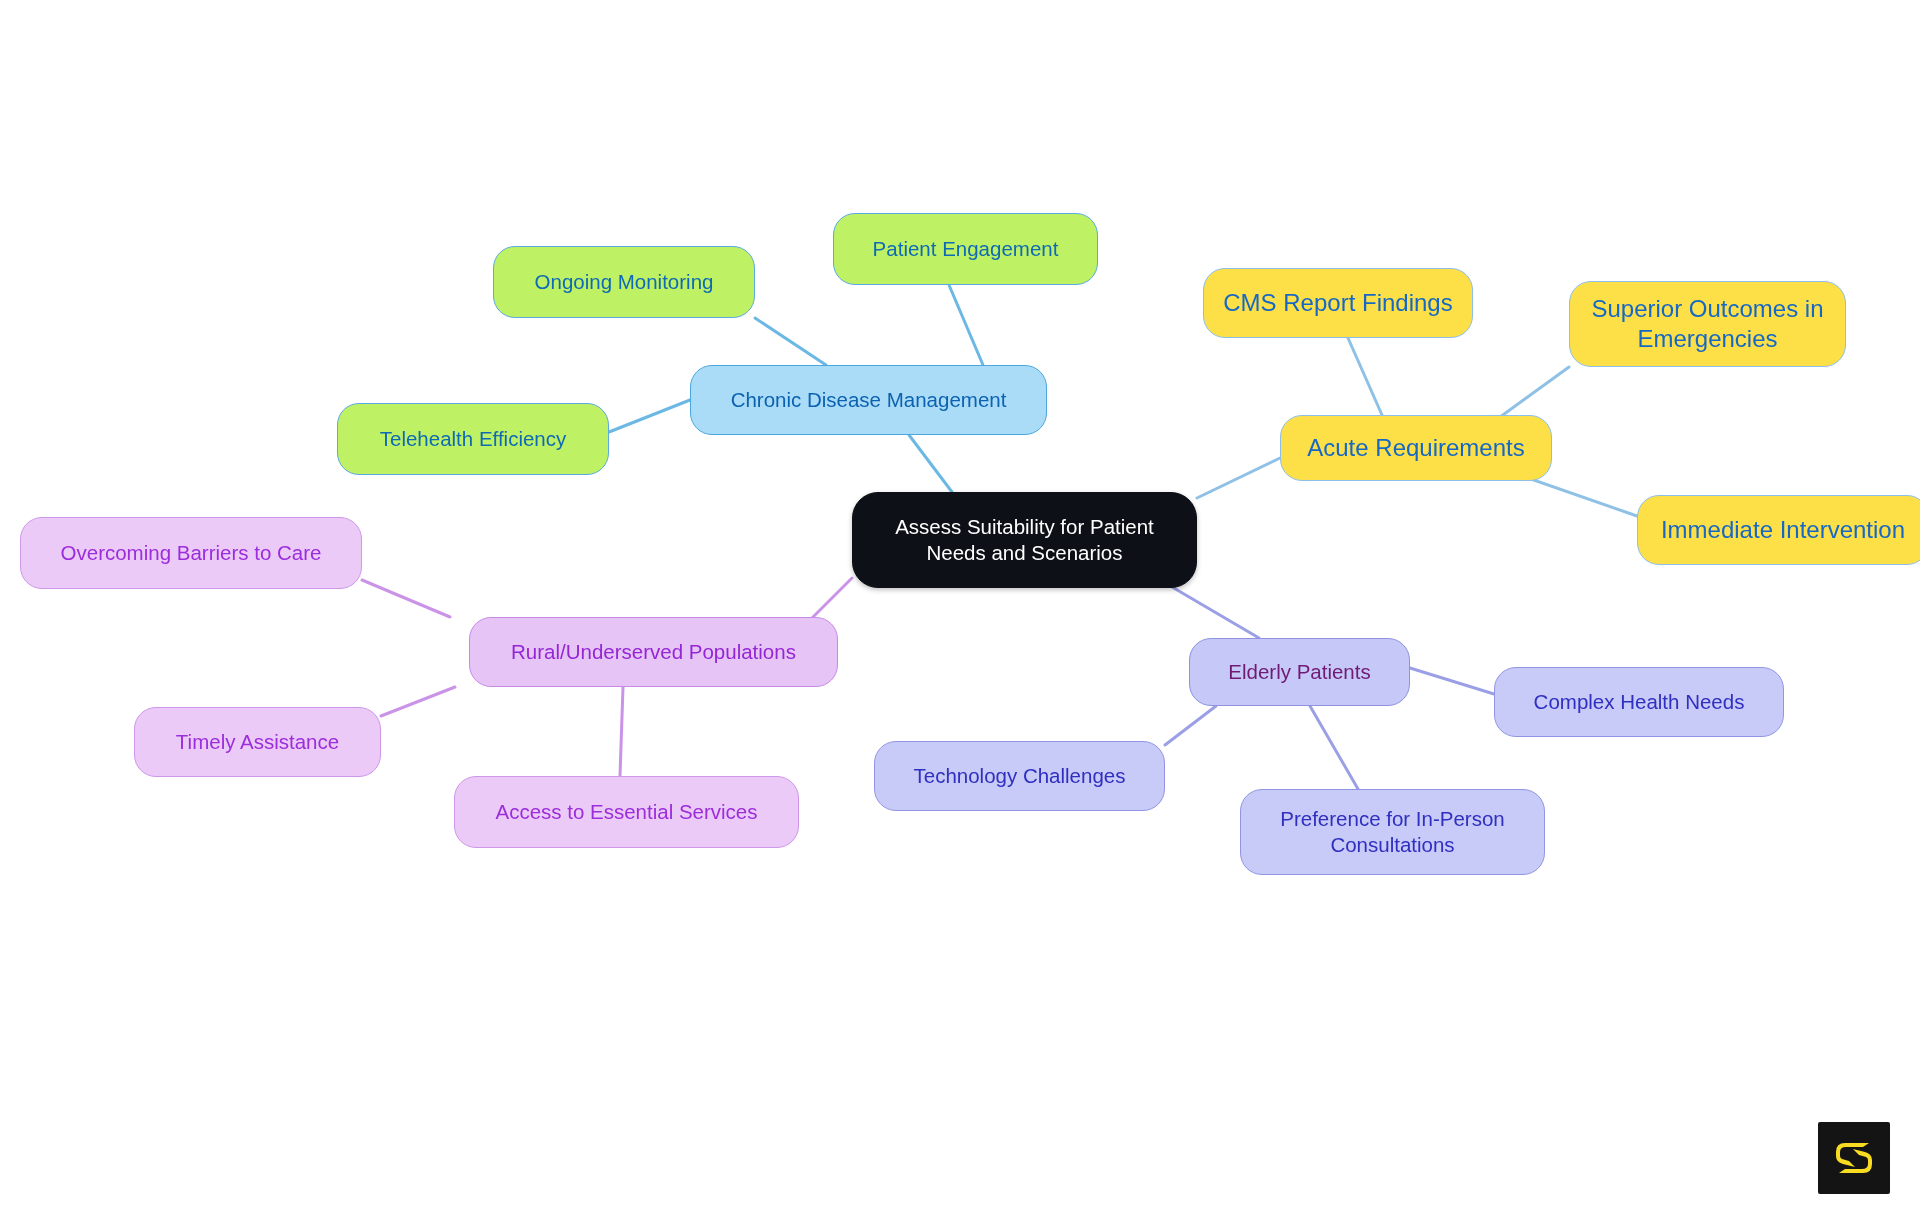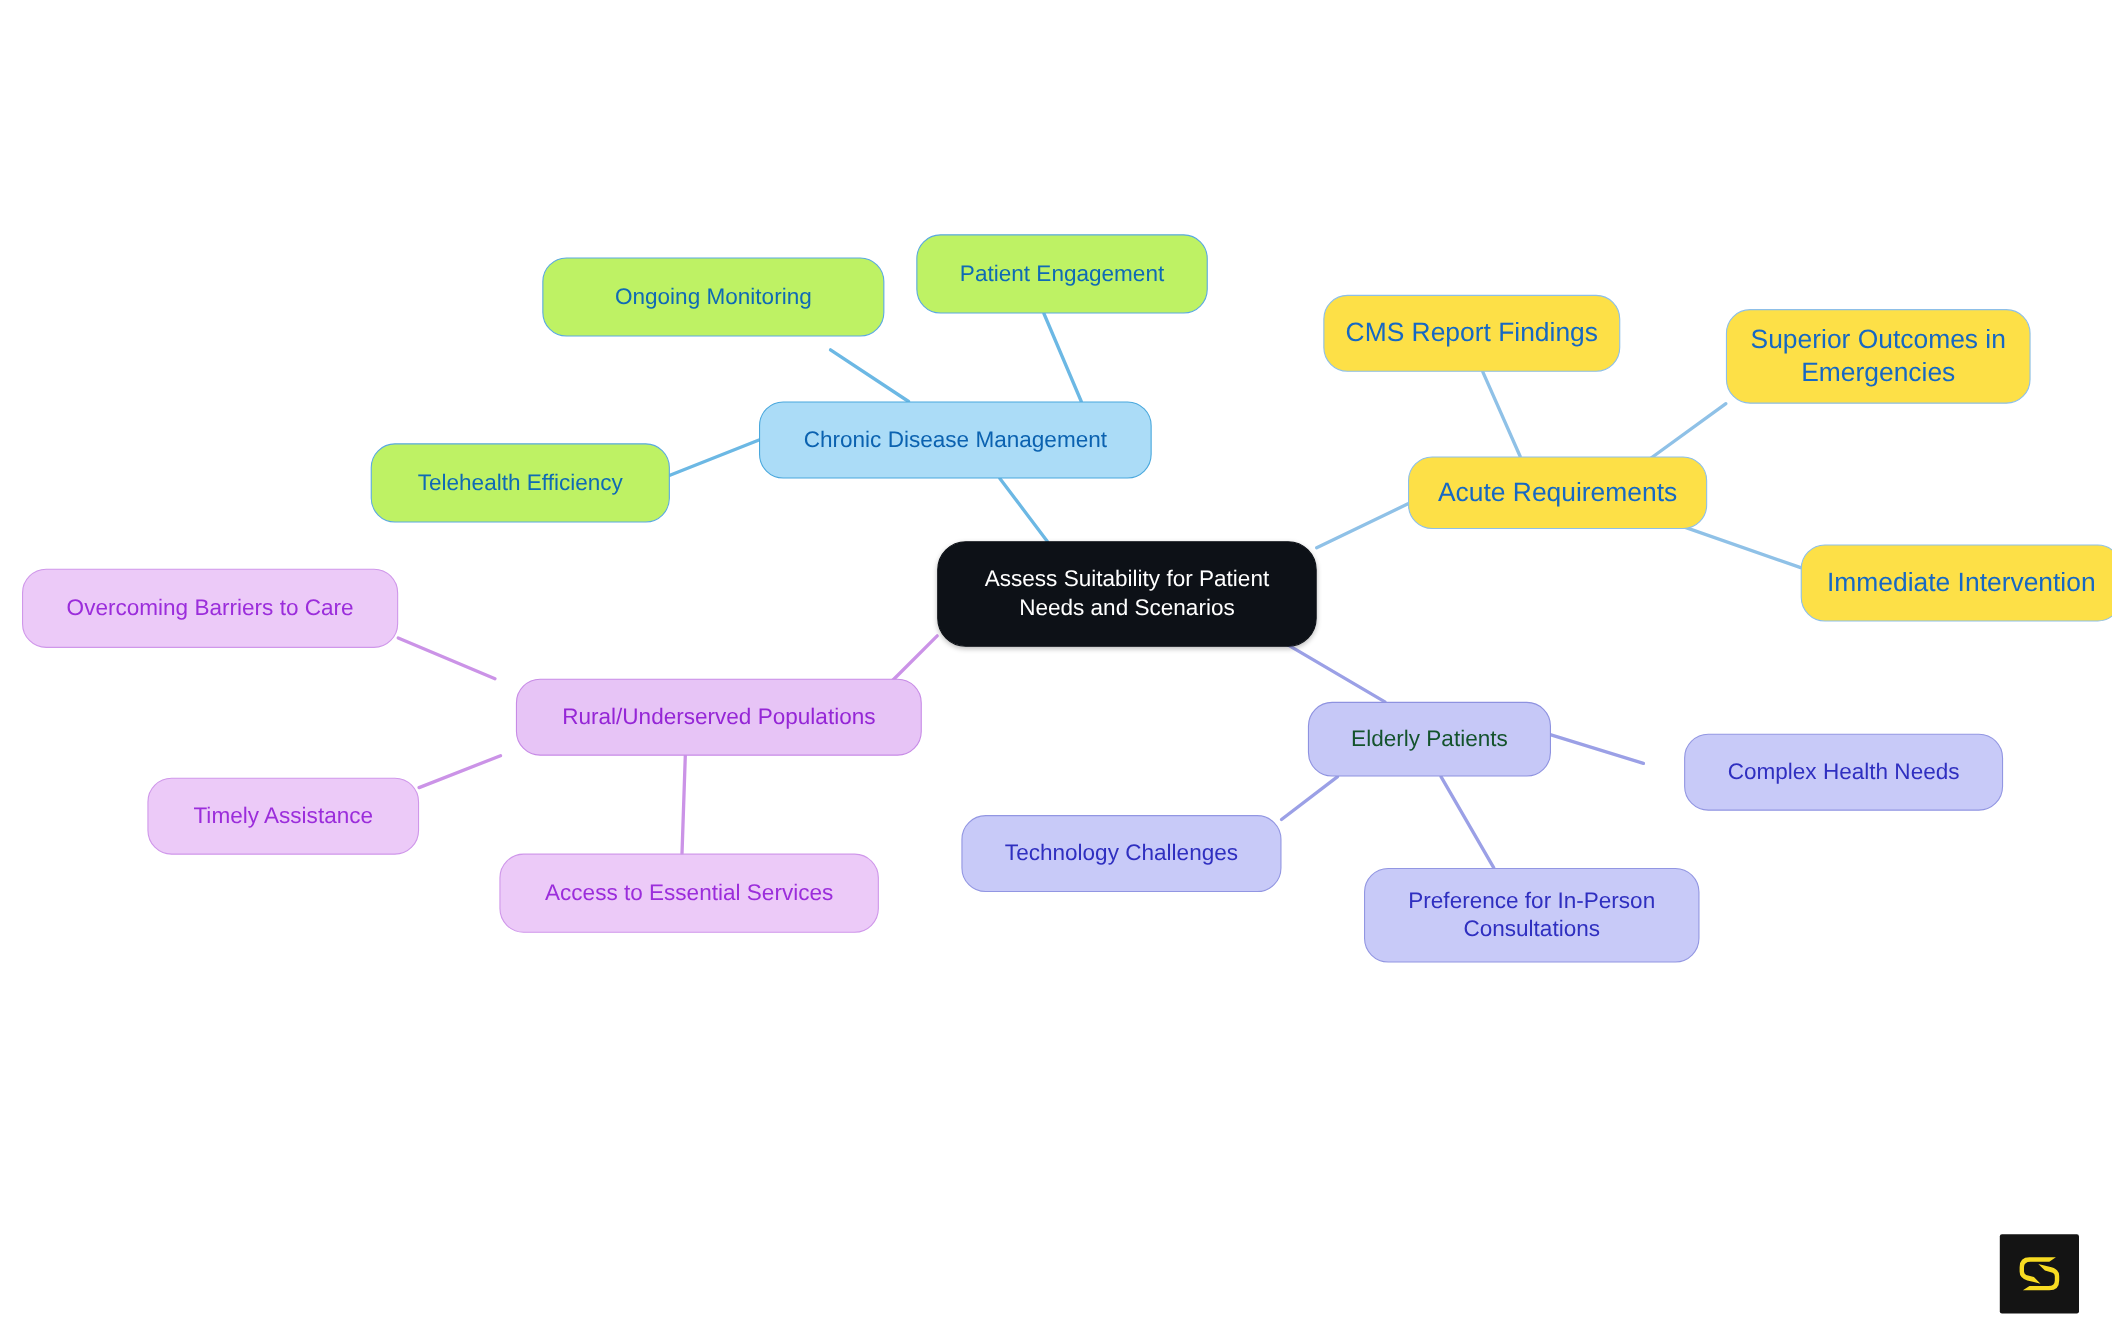--- a/index.html
+++ b/index.html
@@ -62,21 +62,21 @@
   }
   .node.blue-pale {
     background: #fde047;
     border-color: #8dbfe8;
     color: #1668c4;
     font-size: 24px;
   }
   .node.violet-main {
     background: #c6c8f7;
     border-color: #8e92e0;
-    color: #14532d;
+    color: #701a75;
     font-size: 20.5px;
   }
   .node.violet-sub {
     background: #c8caf8;
     border-color: #9296e2;
     color: #2f2fc0;
     font-size: 20.5px;
   }
   .node.pink-main {
     background: #e7c4f6;
@@ -122,30 +122,30 @@
       <line x1="362" y1="580" x2="450" y2="617" stroke="#cb93e7" stroke-width="3" stroke-linecap="round"></line>
       <line x1="381" y1="716" x2="455" y2="687" stroke="#cb93e7" stroke-width="3" stroke-linecap="round"></line>
       <line x1="620" y1="776" x2="623" y2="687" stroke="#cb93e7" stroke-width="3" stroke-linecap="round"></line>
     </svg>
 
   <div class="node root" style="left: 852px; top: 492px; width: 345px; height: 96px;">Assess Suitability for Patient
 Needs and Scenarios</div>
 
   <div id="node-layer">
       <div class="node blue-main" style="left: 690px; top: 365px; width: 357px; height: 70px;">Chronic Disease Management</div>
-      <div class="node blue-sub" style="left: 493px; top: 234px; width: 311px; height: 72px;">Ongoing Monitoring</div>
+      <div class="node blue-sub" style="left: 493px; top: 246px; width: 262px; height: 72px;">Ongoing Monitoring</div>
       <div class="node blue-sub" style="left: 833px; top: 213px; width: 265px; height: 72px;">Patient Engagement</div>
       <div class="node blue-sub" style="left: 337px; top: 403px; width: 272px; height: 72px;">Telehealth Efficiency</div>
       <div class="node blue-pale" style="left: 1280px; top: 415px; width: 272px; height: 66px;">Acute Requirements</div>
       <div class="node blue-pale" style="left: 1203px; top: 268px; width: 270px; height: 70px;">CMS Report Findings</div>
       <div class="node blue-pale" style="left: 1569px; top: 281px; width: 277px; height: 86px;">Superior Outcomes in
 Emergencies</div>
       <div class="node blue-pale" style="left: 1637px; top: 495px; width: 292px; height: 70px;">Immediate Intervention</div>
       <div class="node violet-main" style="left: 1189px; top: 638px; width: 221px; height: 68px;">Elderly Patients</div>
-      <div class="node violet-sub" style="left: 1494px; top: 667px; width: 290px; height: 70px; margin-left: 37px;">Complex Health Needs</div>
+      <div class="node violet-sub" style="left: 1494px; top: 667px; width: 290px; height: 70px;">Complex Health Needs</div>
       <div class="node violet-sub" style="left: 874px; top: 741px; width: 291px; height: 70px;">Technology Challenges</div>
       <div class="node violet-sub" style="left: 1240px; top: 789px; width: 305px; height: 86px;">Preference for In-Person
 Consultations</div>
       <div class="node pink-main" style="left: 436px; top: 617px; width: 369px; height: 70px; margin-left: 33px;">Rural/Underserved Populations</div>
       <div class="node pink-sub" style="left: 20px; top: 517px; width: 342px; height: 72px;">Overcoming Barriers to Care</div>
       <div class="node pink-sub" style="left: 134px; top: 707px; width: 247px; height: 70px;">Timely Assistance</div>
       <div class="node pink-sub" style="left: 454px; top: 776px; width: 345px; height: 72px;">Access to Essential Services</div>
     </div>
 
   <div id="logo" style="left: 1818px; top: 1122px; width: 72px; height: 72px; background: rgb(20, 20, 20);">

